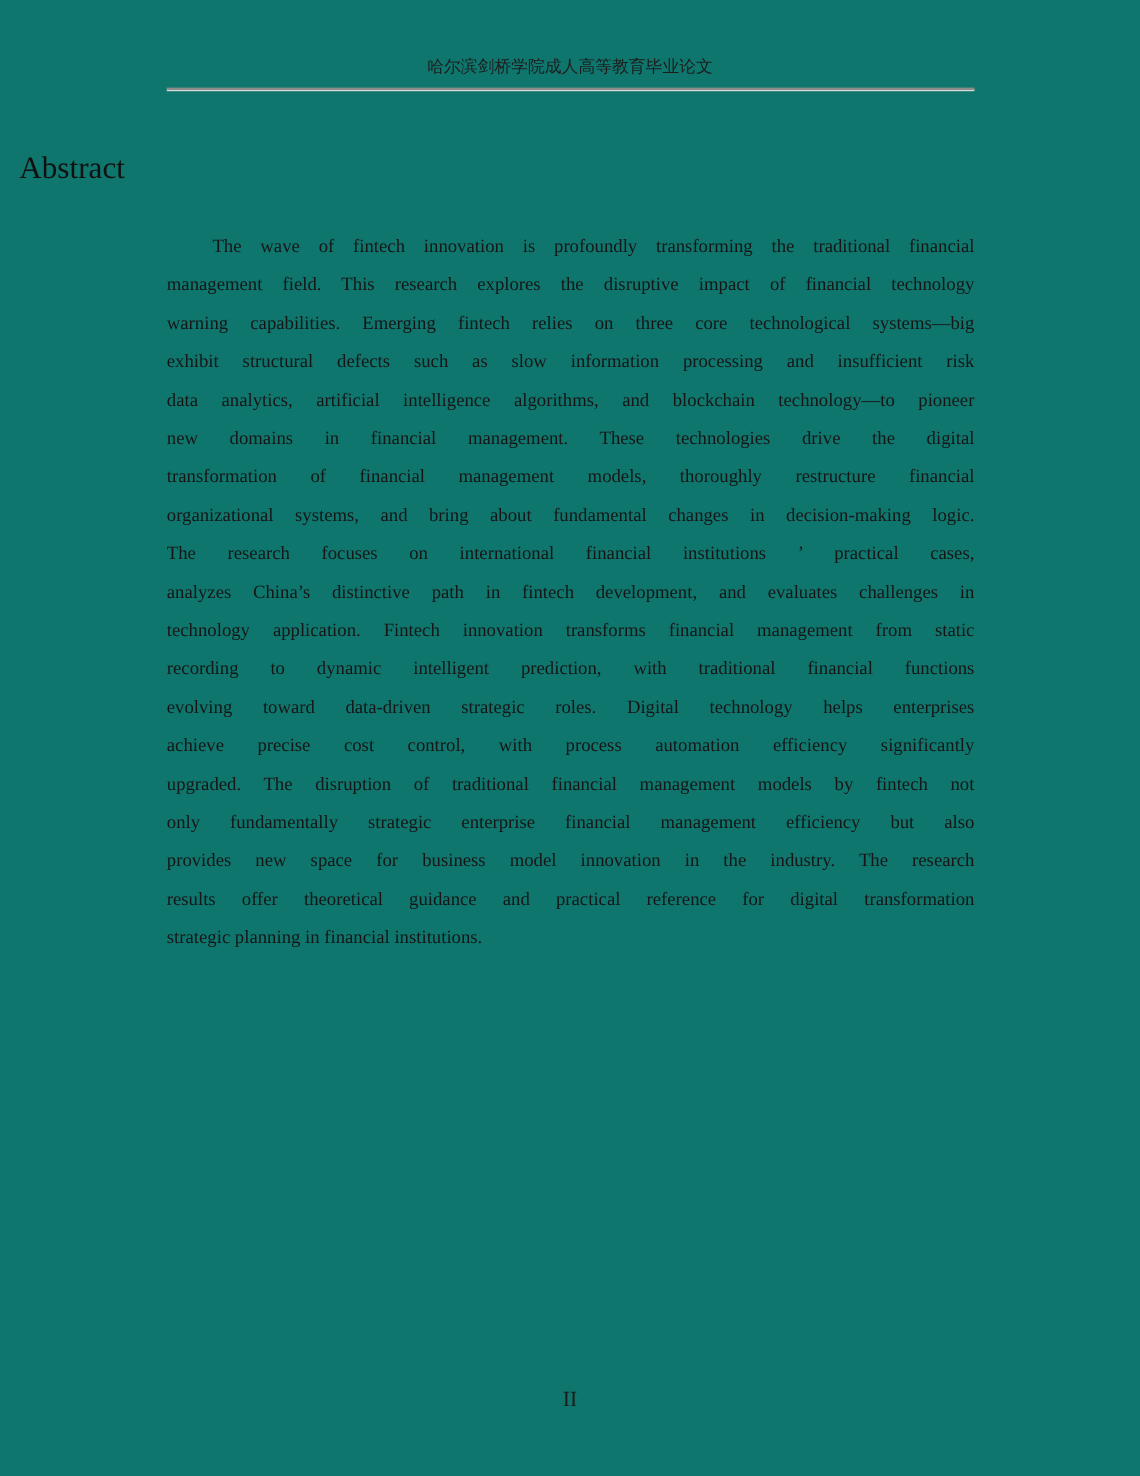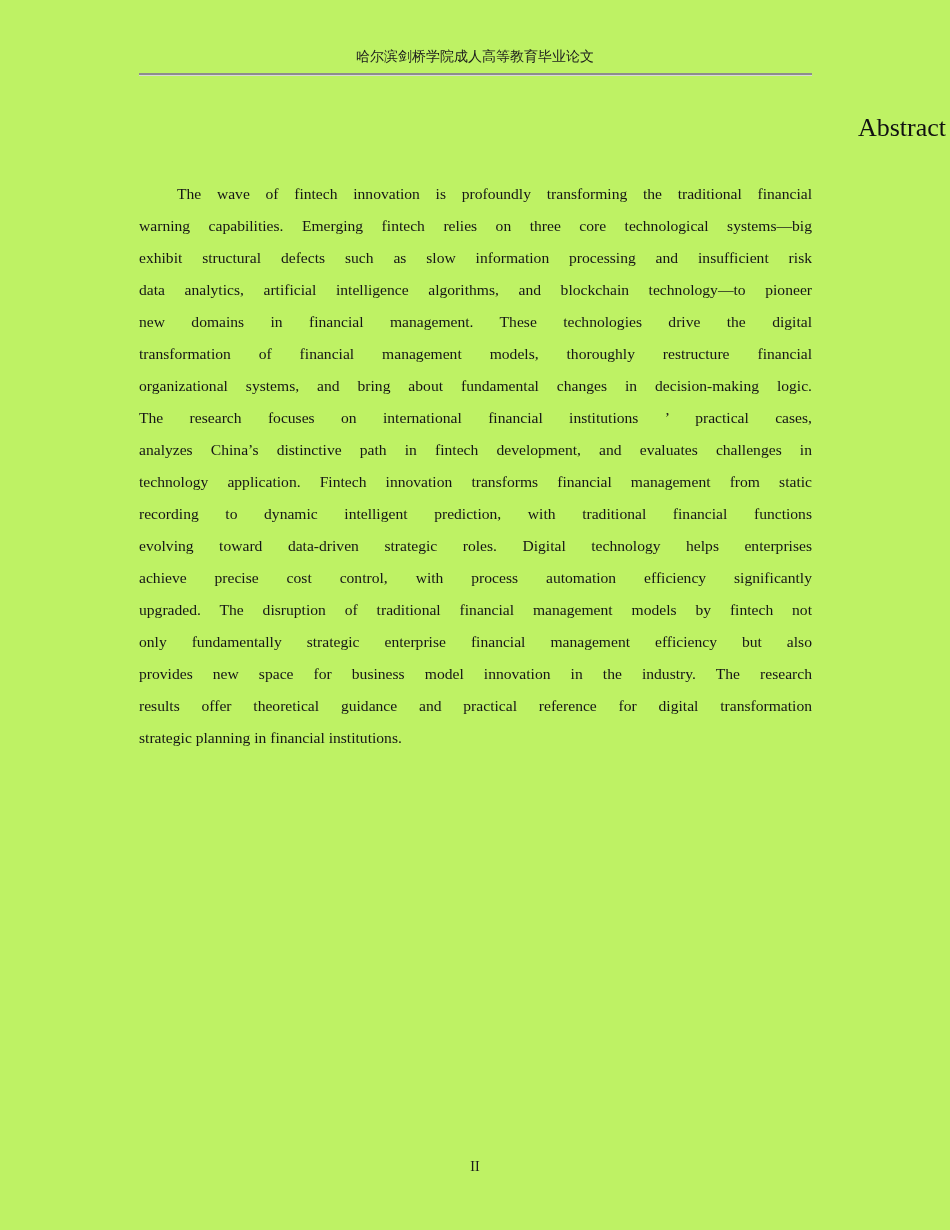--- a/index.html
+++ b/index.html
@@ -1,41 +1,41 @@
 <!DOCTYPE html>
 <html><head>
 <meta charset="utf-8">
 <style>
   html, body { margin: 0; padding: 0; background: #ffffff; }
   .page {
     position: relative;
     width: 950px;
     height: 1230px;
-    background: #bef264;
+    background: #0f766e;
     font-family: "Liberation Serif", "DejaVu Serif", serif;
     color: #161616;
     overflow: hidden;
   }
   .header-text {
     padding-top: 47px;
     text-align: center;
     font-size: 14px;
     line-height: 19px;
     color: #1c1c1c;
   }
   .header-rule {
     margin: 7px 138px 0 139px;
     height: 2px;
     background: #8d8d8d;
     box-shadow: 0 1px 0 #d9d9d9;
   }
   .doc-title {
-    margin: 4px;
+    margin: 16px;
     padding-top: 33px;
-    text-align: right;
+    text-align: left;
     font-size: 26px;
     font-weight: 400;
     line-height: 32px;
     color: #111111;
   }
   .content { margin: 0 138px 0 139px; }
   .paragraph { margin-top: 34px; }
   .line {
     font-size: 15.6px;
     line-height: 32px;
@@ -46,21 +46,21 @@
   .line.first { text-indent: 38px; }
   .line.last { text-align-last: left; font-family: Liberation Serif, serif; }
   .keywords { margin-top: 33px; }
   .kw-label { font-weight: bold; }
   .page-number {
     position: absolute;
     left: 0;
     right: 0;
     bottom: 55px;
     text-align: center;
-    font-size: 14px;
+    font-size: 18px;
     line-height: 17px;
     color: #1c1c1c;
   }
 </style>
 </head>
 <body>
 
 <div class="page">
 
   <header>
@@ -69,20 +69,21 @@
   </header>
 
   <h1 class="doc-title">Abstract</h1>
 
   <main class="content">
 
     <div class="paragraph">
 
         <div class="line first">The wave of fintech innovation is profoundly transforming the traditional financial</div>
 
+        <div class="line">management field. This research explores the disruptive impact of financial technology</div>
 
 
         <div class="line">warning capabilities. Emerging fintech relies on three core technological systems—big</div>
 
         <div class="line">exhibit structural defects such as slow information processing and insufficient risk</div>
 
         <div class="line">data analytics, artificial intelligence algorithms, and blockchain technology—to pioneer</div>
 
         <div class="line">new domains in financial management. These technologies drive the digital</div>
 

